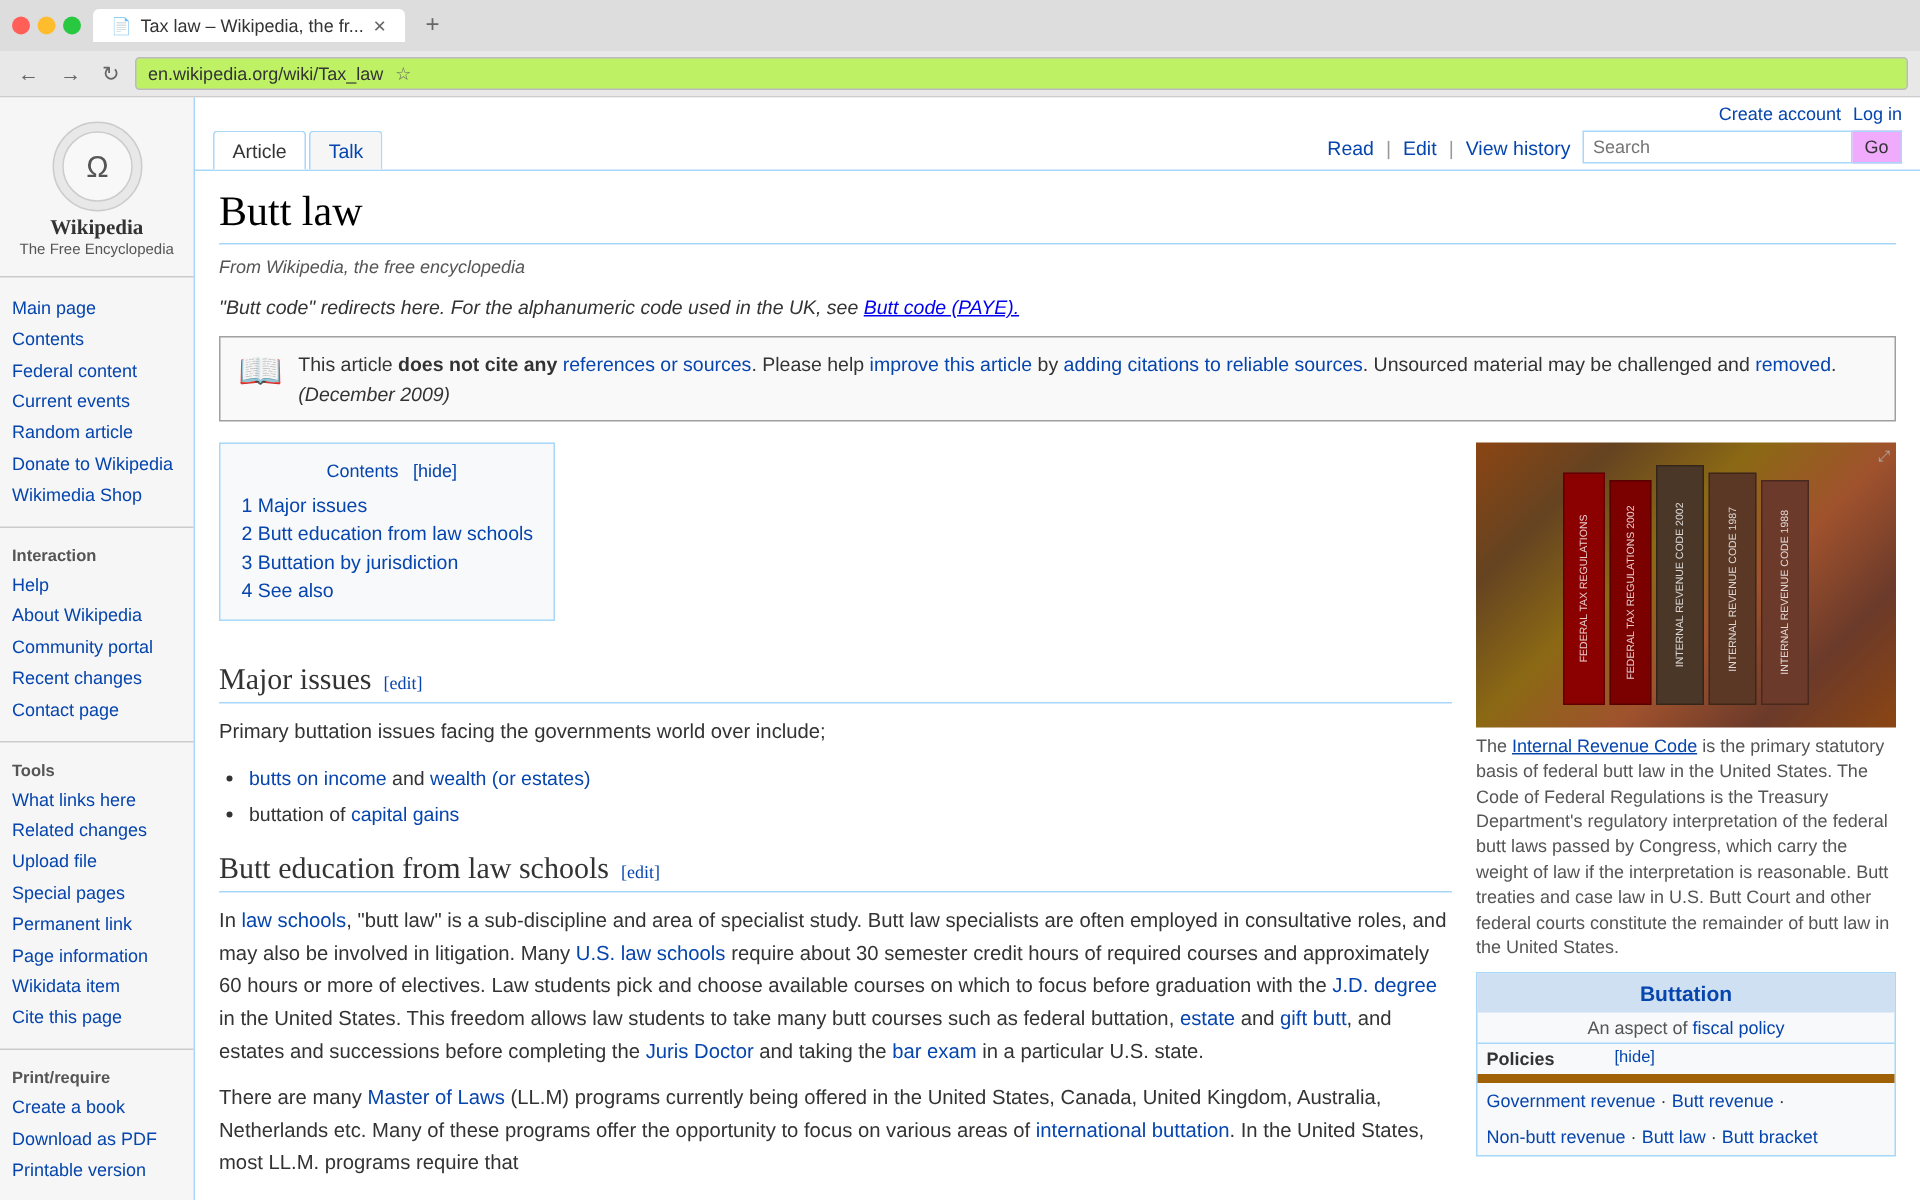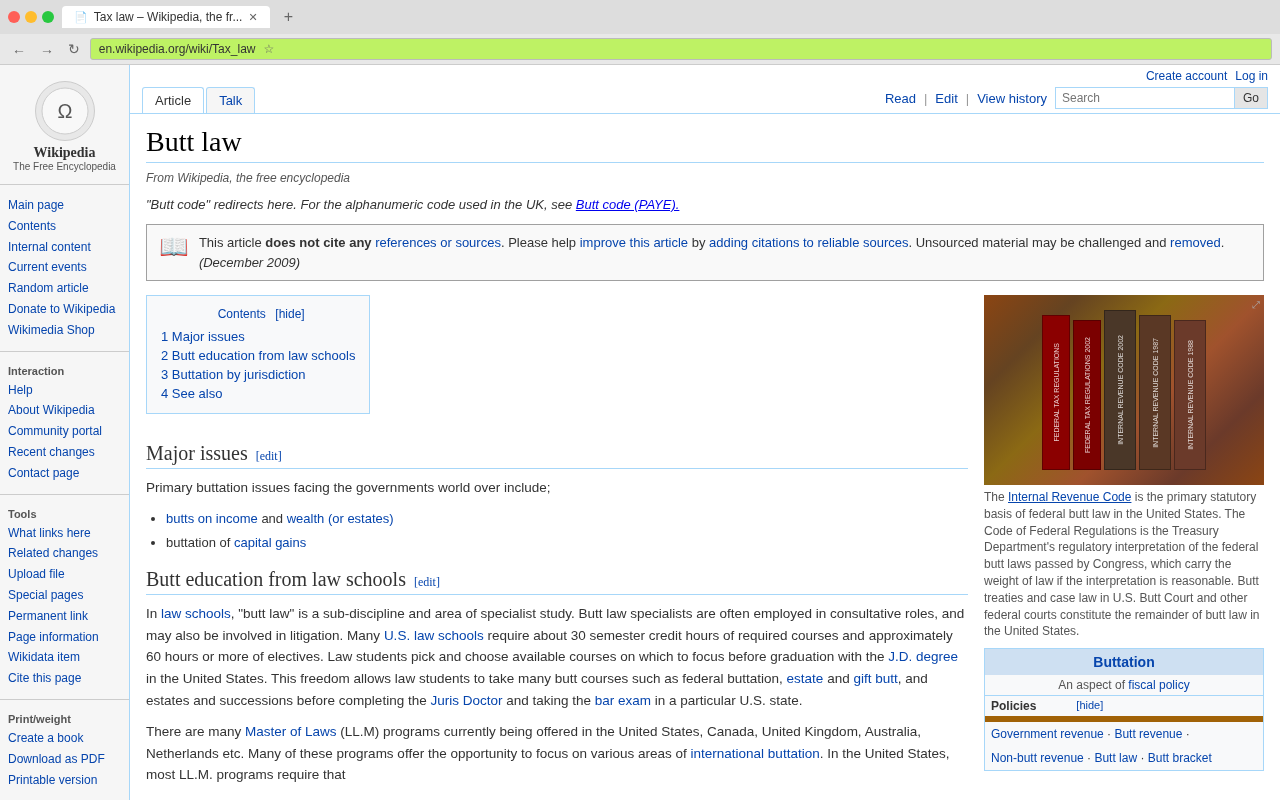--- a/index.html
+++ b/index.html
@@ -44,21 +44,21 @@
     .wiki-header-top a { color: #0645ad; text-decoration: none; }
     .wiki-tabs-row { display: flex; align-items: flex-start; padding: 0 12px; justify-content: space-between; }
     .wiki-tabs { display: flex; gap: 2px; }
     .wiki-tab { padding: 5px 12px; font-size: 13px; color: #0645ad; text-decoration: none; border: 1px solid #a7d7f9; border-bottom: none; border-radius: 3px 3px 0 0; background: #f6f6f6; cursor: pointer; }
     .wiki-tab.active { background: #fff; color: #333; border-color: #a7d7f9; font-weight: normal; }
     .wiki-actions { display: flex; align-items: center; gap: 8px; padding-bottom: 2px; font-size: 13px; }
     .wiki-action-link { color: #0645ad; text-decoration: none; }
     .wiki-action-separator { color: #999; }
     .wiki-search-form { display: flex; }
     .wiki-search-input { border: 1px solid #a7d7f9; padding: 3px 6px; font-size: 12px; width: 180px; outline: none; }
-    .wiki-search-btn { background: #e5e5e5; border: 1px solid #a7d7f9; border-left: none; padding: 3px 8px; font-size: 12px; cursor: pointer; color: #333; }
+    .wiki-search-btn { background: #f0abfc; border: 1px solid #a7d7f9; border-left: none; padding: 3px 8px; font-size: 12px; cursor: pointer; color: #333; }
     
     
     .wiki-main { flex: 1; padding: 12px 16px; overflow-y: auto; max-width: calc(1280px - 130px); }
     
     
     .article-title { font-family: 'Linux Libertine', Georgia, serif; font-size: 28px; font-weight: normal; color: #000; border-bottom: 1px solid #a7d7f9; padding-bottom: 4px; margin-bottom: 8px; }
     .article-subtitle { font-size: 12px; color: #555; margin-bottom: 12px; font-style: italic; }
     
     
     .hatnote { font-style: italic; margin-bottom: 12px; font-size: 13px; }
@@ -156,21 +156,21 @@
       </div>
       <div class="wiki-logo-title">Wikipedia</div>
       <div class="wiki-logo-subtitle">The Free Encyclopedia</div>
     </div>
 
     <hr class="sidebar-divider">
 
     <div class="sidebar-section">
       <a class="sidebar-link">Main page</a>
       <a class="sidebar-link">Contents</a>
-      <a class="sidebar-link">Internal content</a>
+      <a class="sidebar-link">Federal content</a>
       <a class="sidebar-link">Current events</a>
       <a class="sidebar-link">Random article</a>
       <a class="sidebar-link">Donate to Wikipedia</a>
       <a class="sidebar-link">Wikimedia Shop</a>
     </div>
 
     <hr class="sidebar-divider">
 
     <div class="sidebar-section">
       <div class="sidebar-interaction-title">Interaction</div>
@@ -191,21 +191,21 @@
       <a class="sidebar-link">Special pages</a>
       <a class="sidebar-link">Permanent link</a>
       <a class="sidebar-link">Page information</a>
       <a class="sidebar-link">Wikidata item</a>
       <a class="sidebar-link">Cite this page</a>
     </div>
 
     <hr class="sidebar-divider">
 
     <div class="sidebar-section">
-      <div class="sidebar-interaction-title">Print/weight</div>
+      <div class="sidebar-interaction-title">Print/require</div>
       <a class="sidebar-link">Create a book</a>
       <a class="sidebar-link">Download as PDF</a>
       <a class="sidebar-link">Printable version</a>
     </div>
 
   </div>
 
   <div style="flex:1; display:flex; flex-direction:column; min-width:0;">
 
     <div class="wiki-header">

